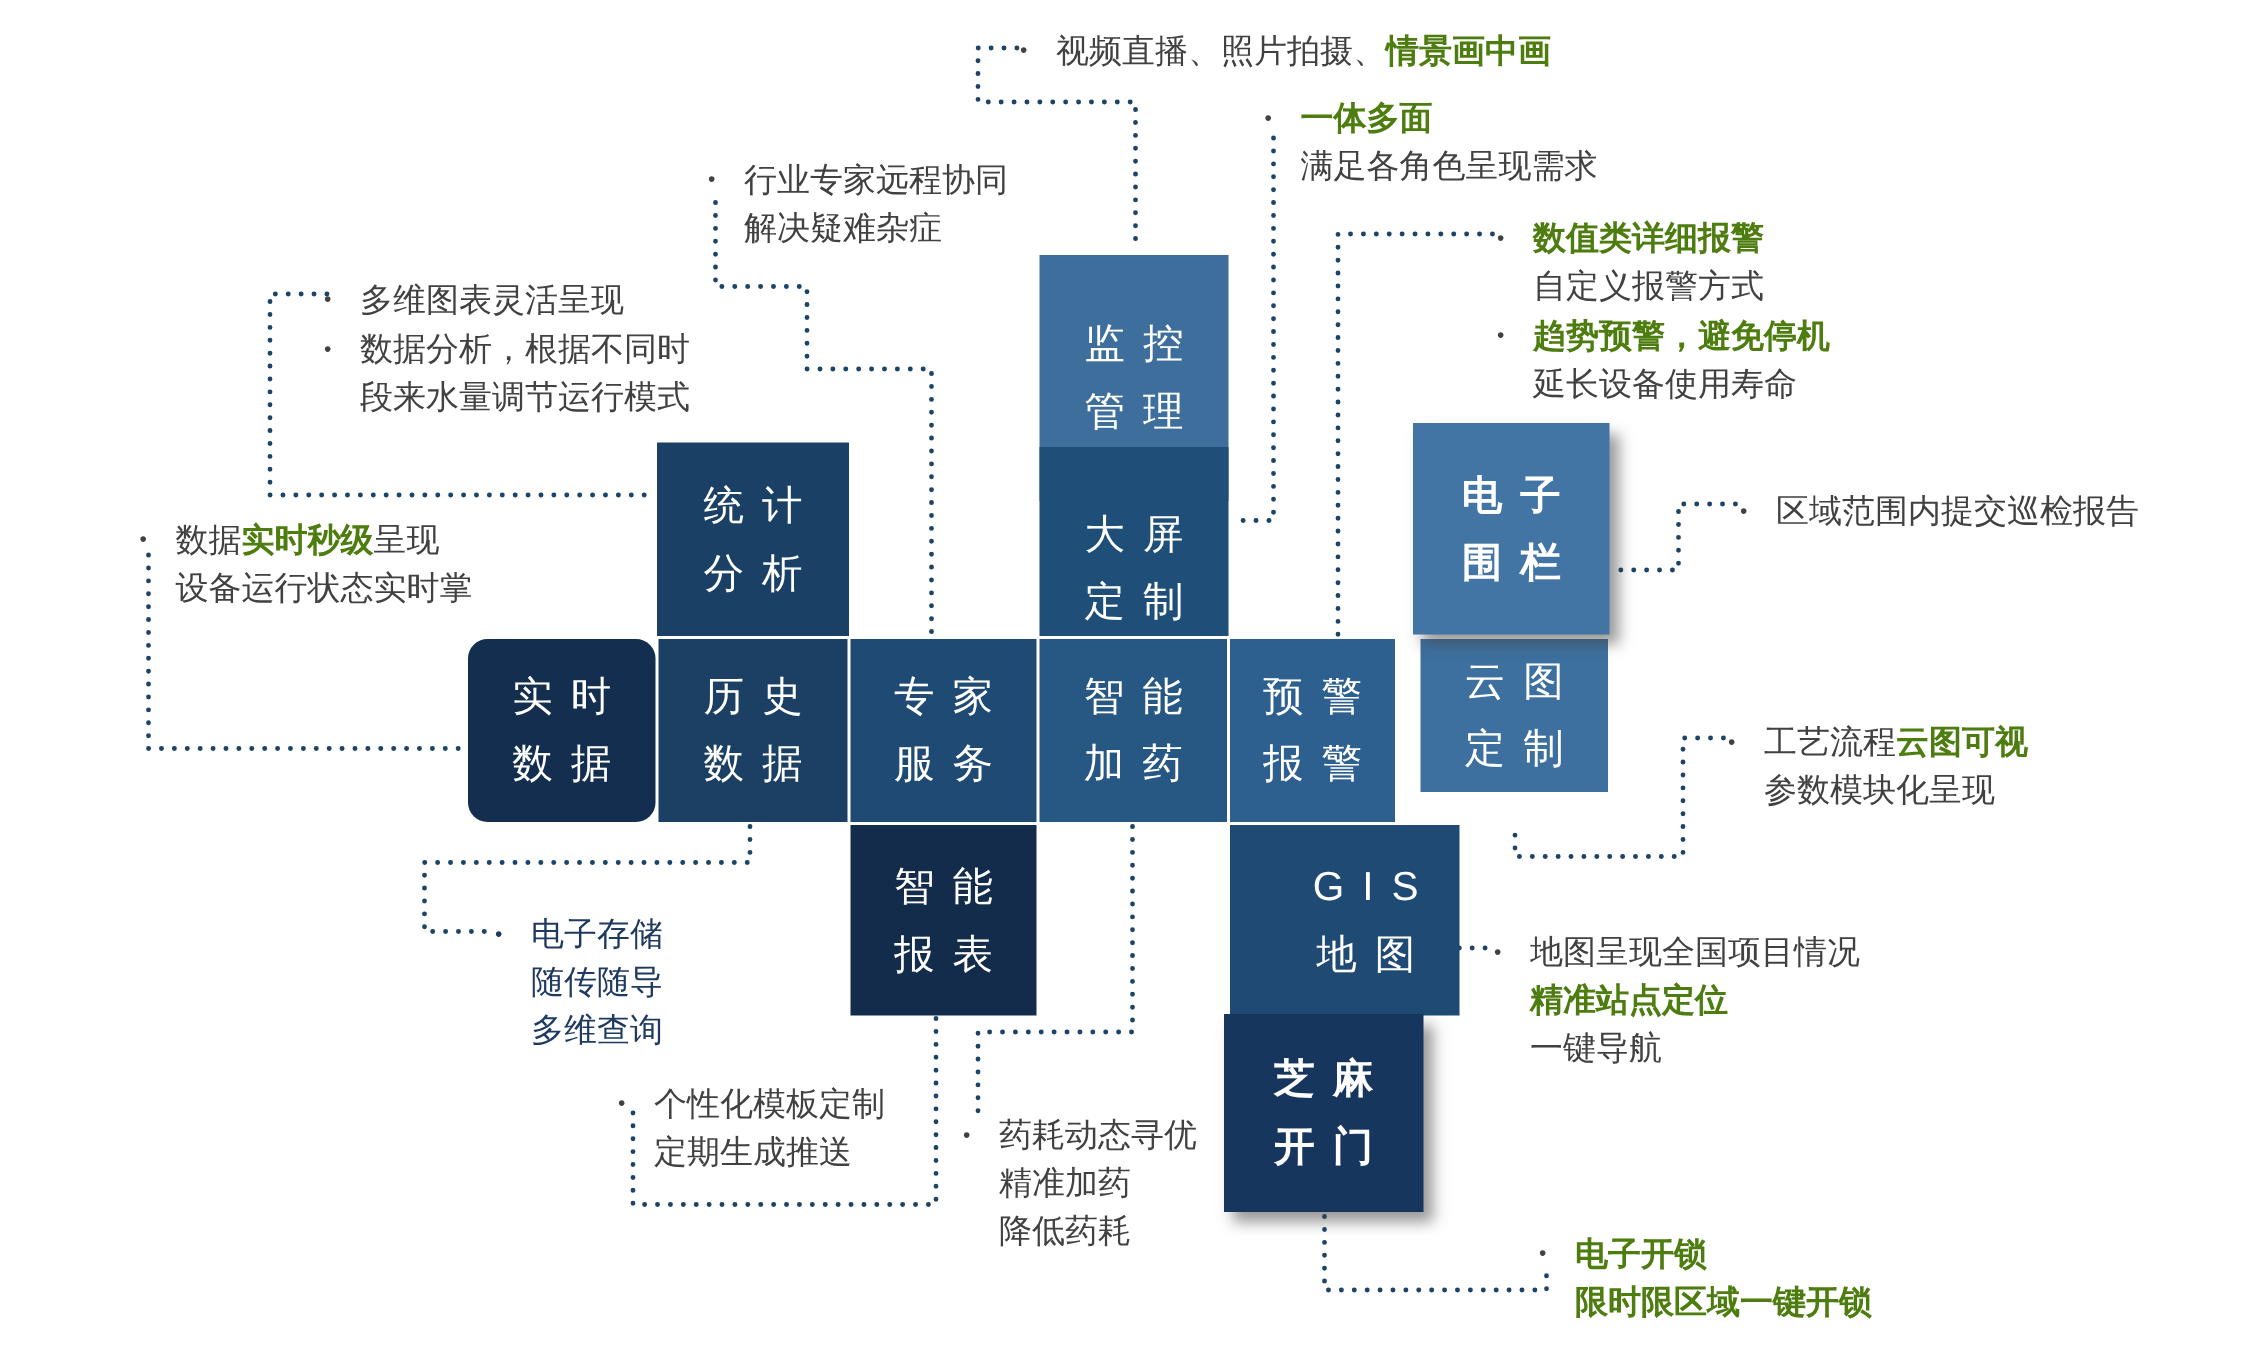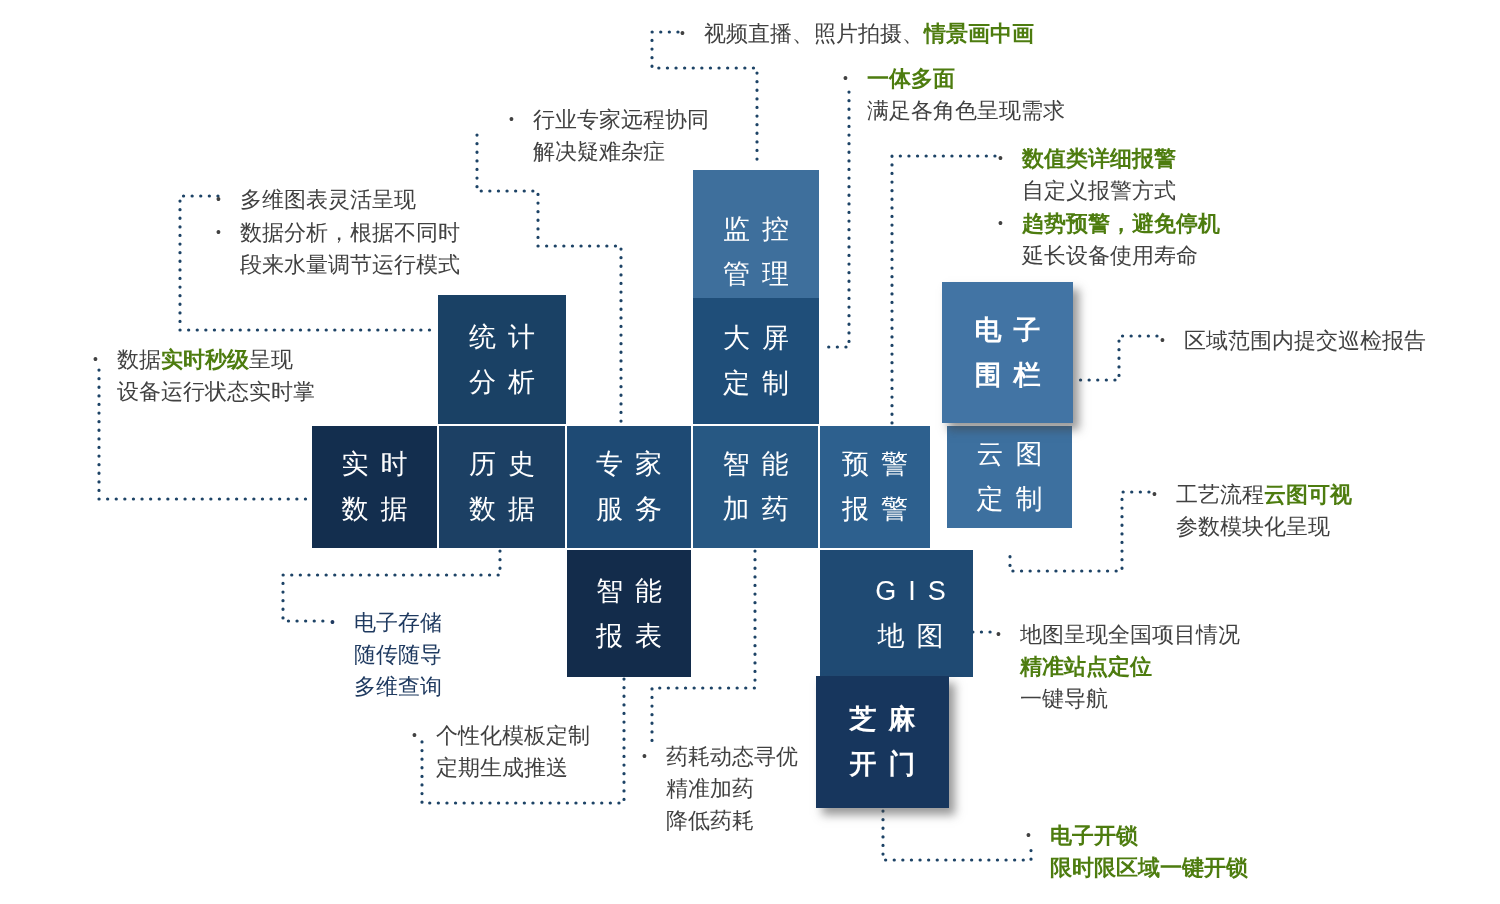--- a/index.html
+++ b/index.html
@@ -15,38 +15,38 @@
     display:flex;flex-direction:column;justify-content:center;align-items:center;
     font-size:27px;line-height:45px;letter-spacing:12px;font-weight:400;
   }
   .tile span{display:block;margin-right:-12px;white-space:nowrap;}
   .tile.bold{font-weight:bold;}
   .tile.shadow{box-shadow:6px 7px 9px rgba(70,70,70,.55);z-index:3;}
   #t-tongji  {left:438px;top:295px;width:128px;height:129px;}
   #t-jiankong{left:693px;top:170px;width:126px;height:164px;}
   #t-daping  {left:693px;top:298px;width:126px;height:126px;}
   #t-weilan  {left:942px;top:282px;width:131px;height:141px;}
-  #t-shishi  {left:312px;top:426px;width:125px;height:122px;}
+  #t-shishi  {left:312px;top:426px;width:125px;height:122px;border-radius:13px;}
   #t-lishi   {left:439px;top:426px;width:126px;height:122px;}
   #t-zhuanjia{left:567px;top:426px;width:124px;height:122px;}
   #t-jiayao  {left:693px;top:426px;width:125px;height:122px;}
   #t-yujing  {left:820px;top:426px;width:110px;height:122px;align-items:center;}
   #t-yuntu   {left:947px;top:426px;width:125px;height:102px;}
   #t-baobiao {left:567px;top:550px;width:124px;height:127px;}
   #t-gis     {left:820px;top:550px;width:125px;height:127px;}
   #t-zhima   {left:816px;top:676px;width:133px;height:132px;justify-content:center;}
   
   .ann{position:absolute;z-index:2;font-size:22px;line-height:32px;color:#414141;white-space:nowrap;}
   .ann .ann-line{padding-left:24px;}
   .ann .bullet{display:inline-block;width:24px;margin-left:-24px;font-size:14px;vertical-align:3px;}
   .ann .bold{font-weight:bold;color:#4d7c0f;}
   .ann.navy,.ann.navy .bold{color:#1f3a60;}
   #a-video    {left:680px;top:17px;}
   #a-yiti     {left:843px;top:62px;}
-  #a-hangye   {left:472px;top:103px;margin-left:37px;}
+  #a-hangye   {left:472px;top:103px;}
   #a-duowei   {left:216px;top:183px;}
   #a-shuju    {left:93px;top:343px;}
   #a-shuzhi   {left:998px;top:142px;}
   #a-quyu     {left:1160px;top:324px;}
   #a-gongyi   {left:1152px;top:478px;}
   #a-dianzicun{left:330px;top:606px;}
   #a-gexinghua{left:412px;top:719px;}
   #a-yaohao   {left:642px;top:740px;}
   #a-ditu     {left:996px;top:618px;}
   #a-kaisuo   {left:1026px;top:819px;}
@@ -73,21 +73,21 @@
     </svg>
 
   <div class="tile" id="t-tongji" style="background: rgb(26, 65, 101);">
     <span>统计</span>
     <span>分析</span>
   </div>
   <div class="tile" id="t-jiankong" style="background: rgb(62, 111, 156);">
     <span>监控</span>
     <span>管理</span>
   </div>
-  <div class="tile" id="t-daping" style="background: rgb(31, 78, 121);">
+  <div class="tile" id="t-daping" style="background: rgb(31, 78, 121); justify-content: flex-end;">
     <span>大屏</span>
     <span>定制</span>
   </div>
   <div class="tile bold shadow" id="t-weilan" style="background: rgb(66, 116, 164);">
     <span>电子</span>
     <span>围栏</span>
   </div>
   <div class="tile" id="t-shishi" style="background: rgb(19, 46, 78);">
     <span>实时</span>
     <span>数据</span>

